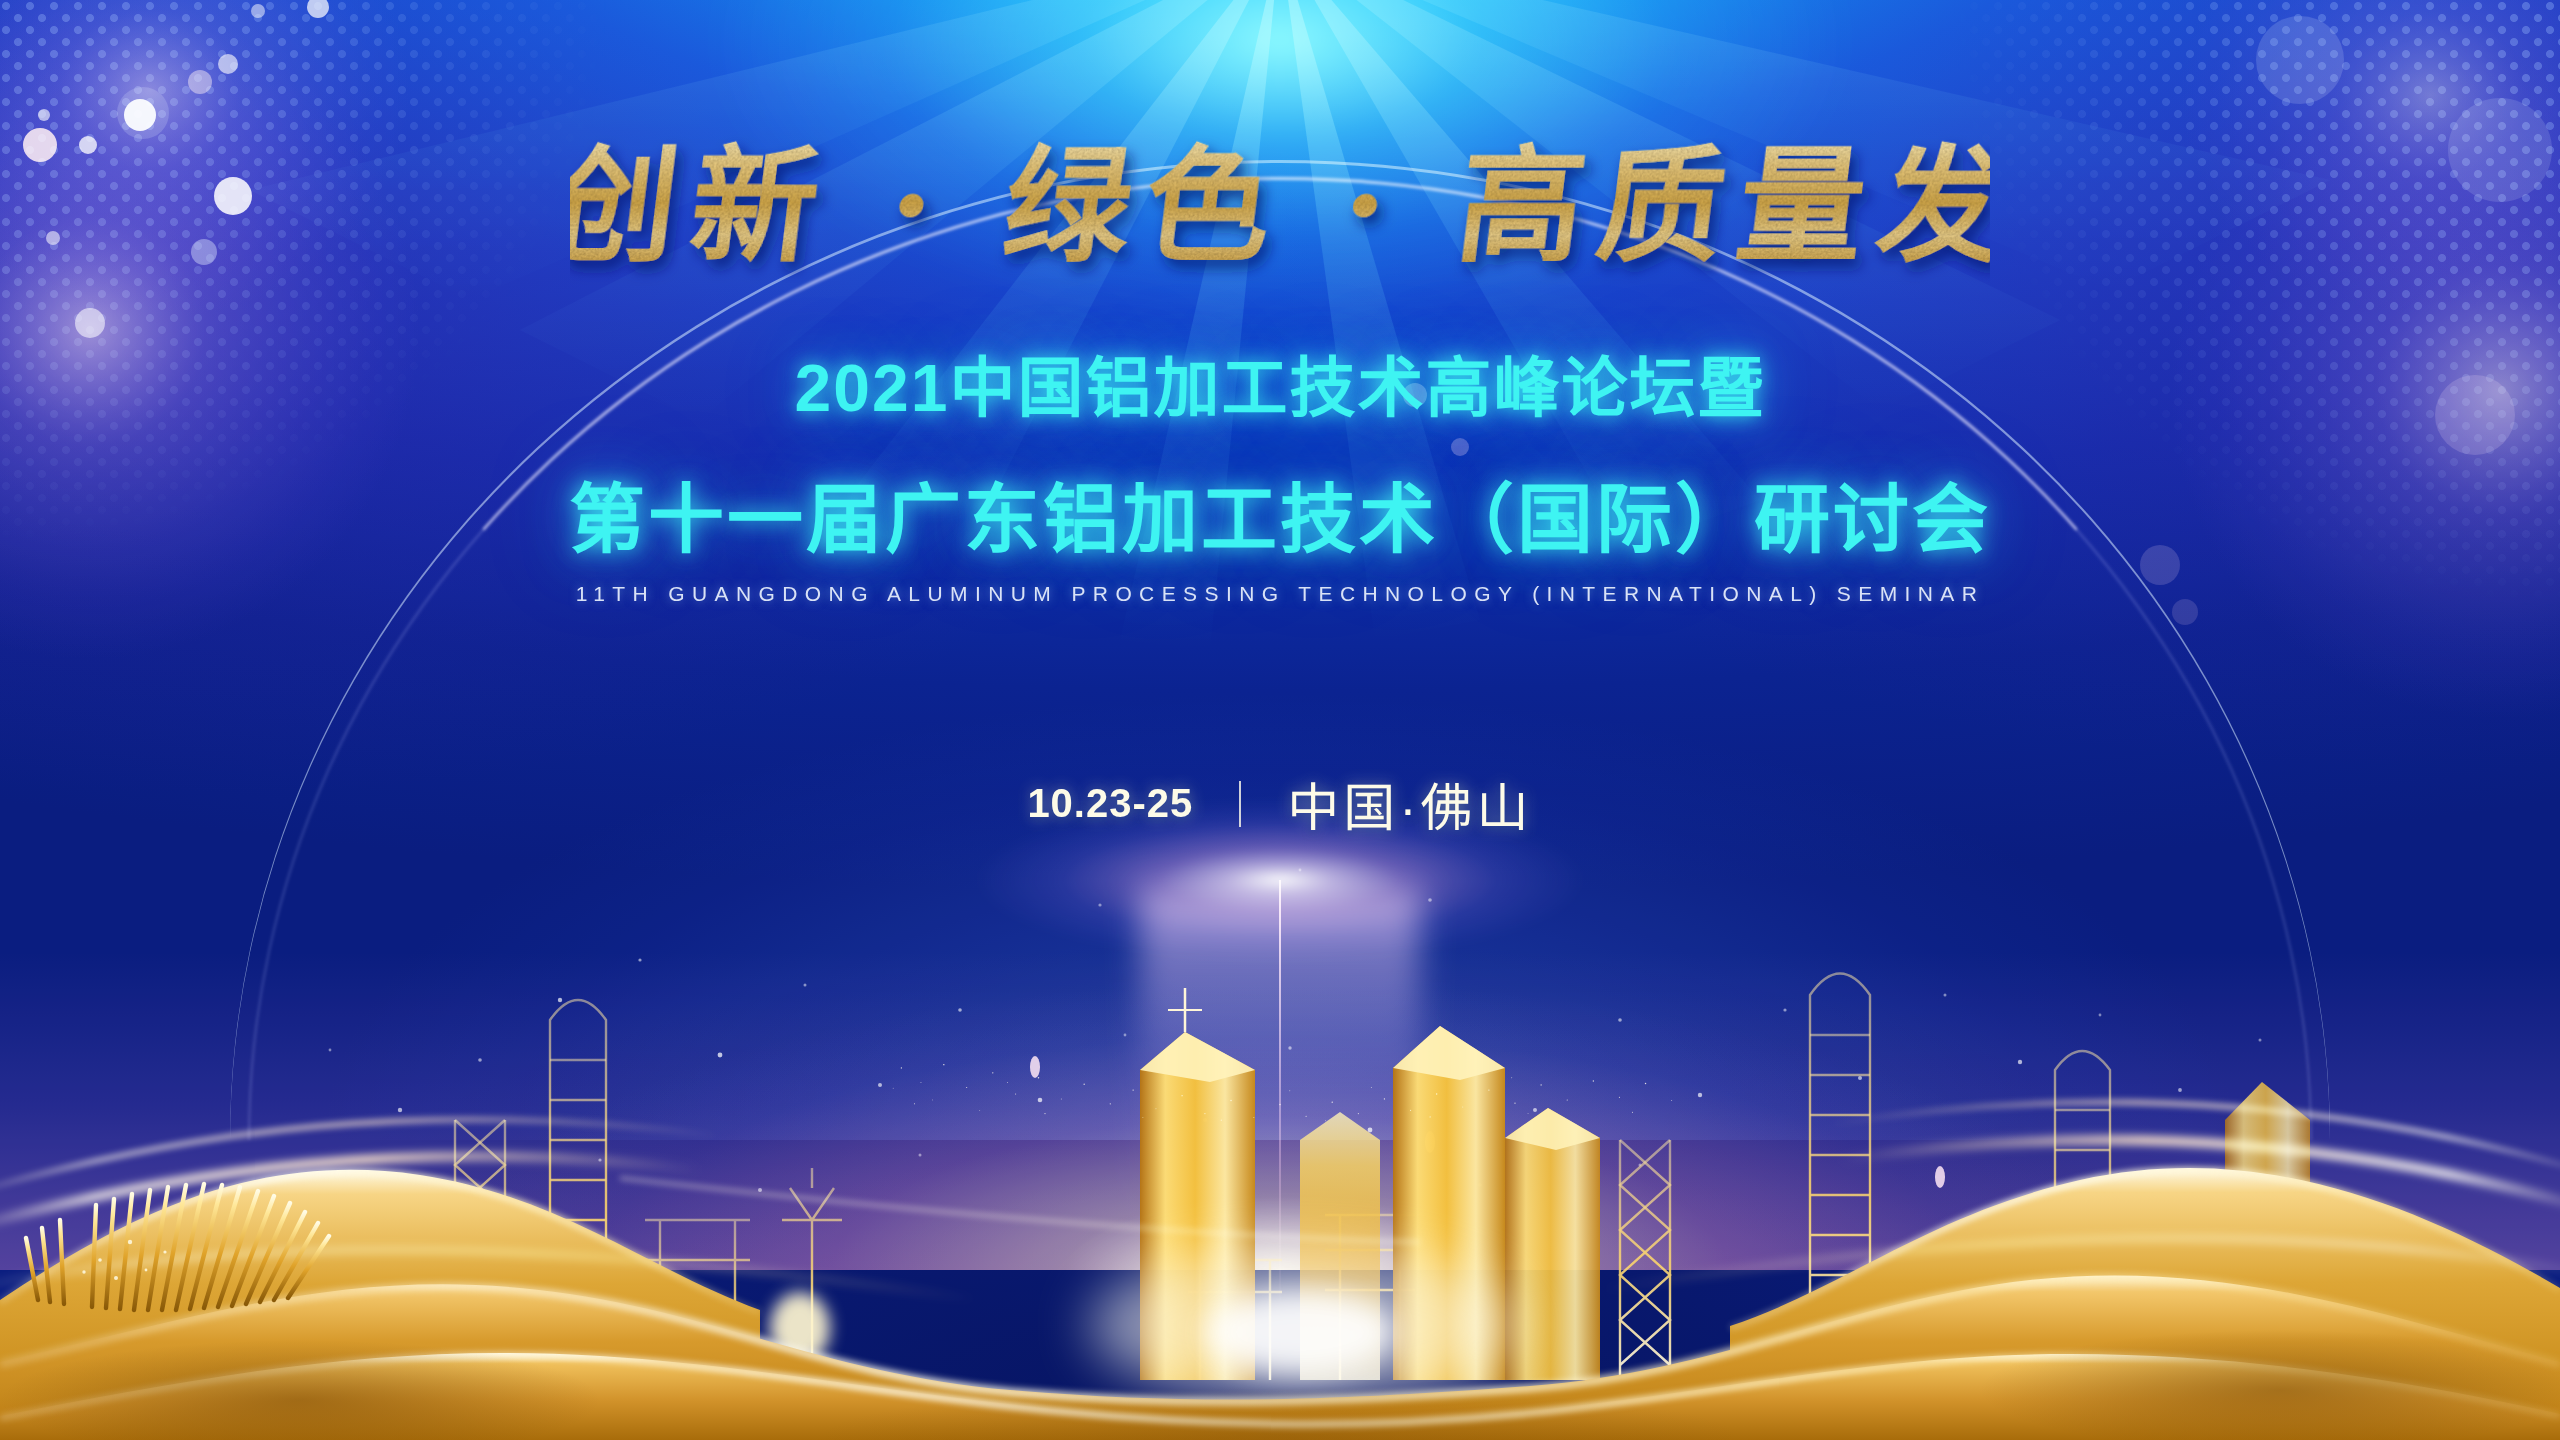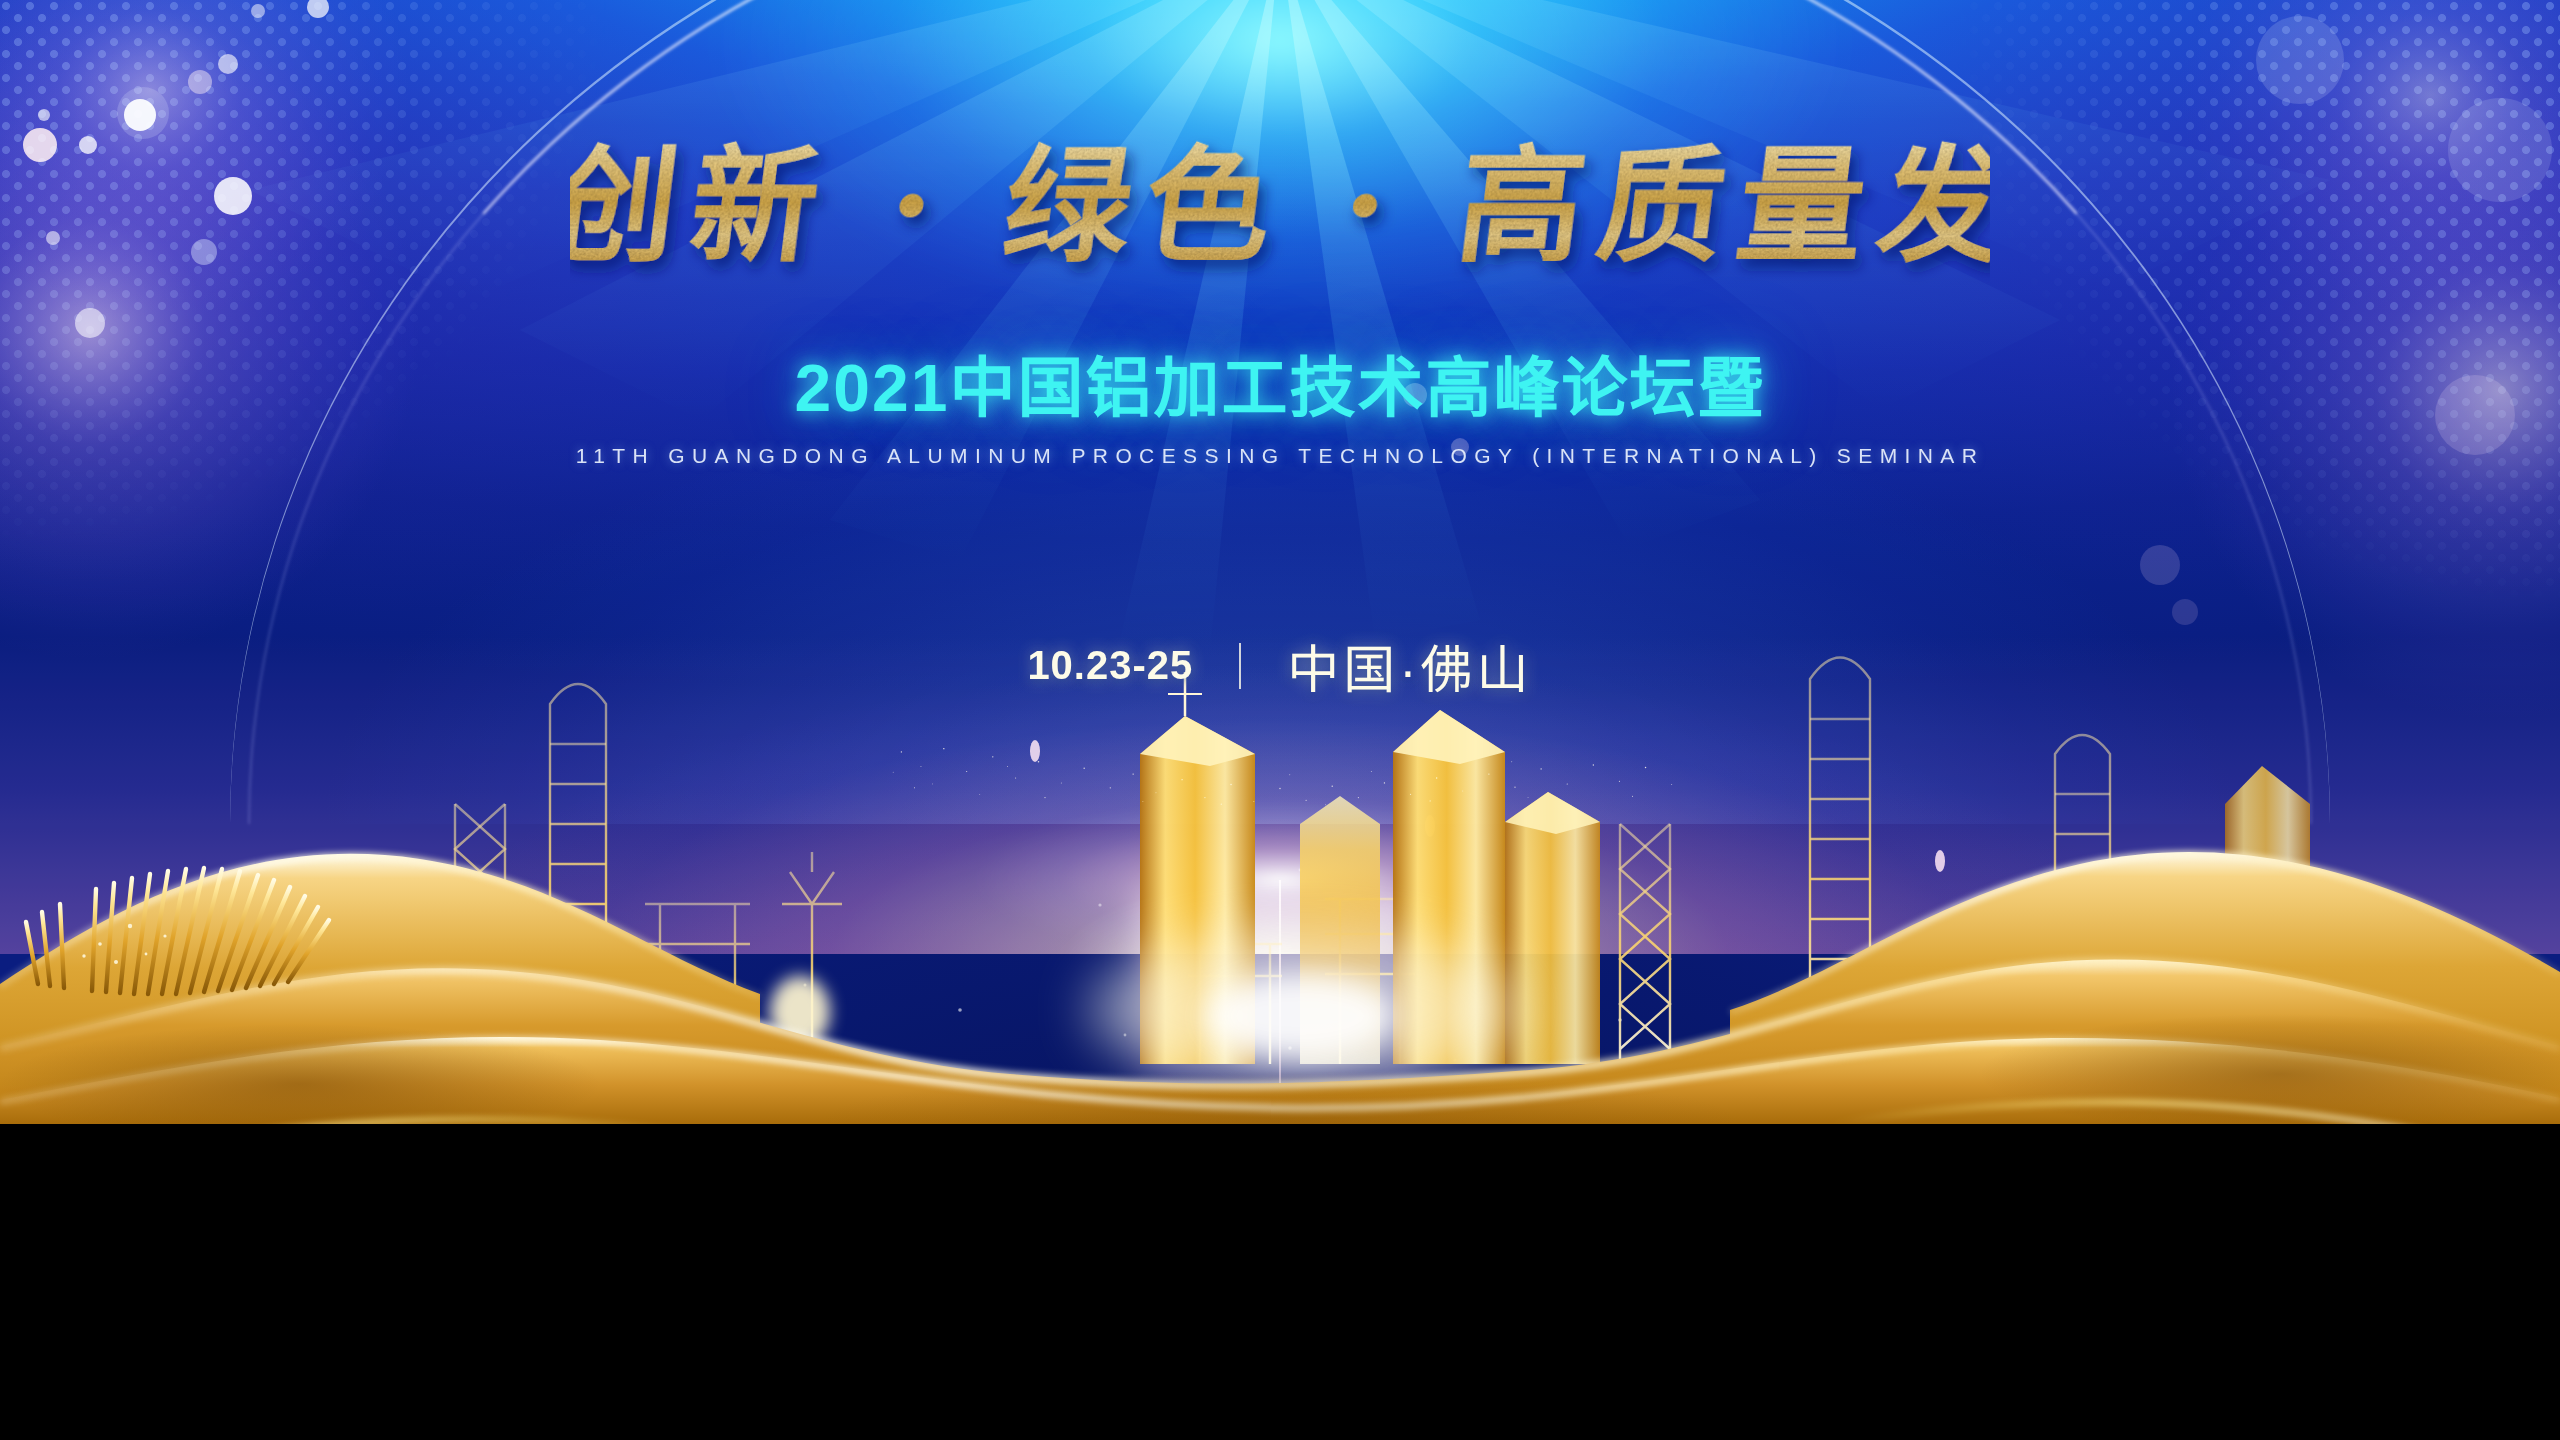--- a/index.html
+++ b/index.html
@@ -8,21 +8,21 @@
     padding: 0;
     background: #000;
   }
   body {
     font-family: "Liberation Sans", "DejaVu Sans", sans-serif;
   }
 
   #poster {
     position: relative;
     width: 2560px;
-    height: 1124px;
+    height: 1440px;
     overflow: hidden;
     background: #0b2fa0;
     isolation: isolate;
   }
 
   
   .layer { position: absolute; inset: 0; pointer-events: none; }
 
   .sky-base {
     background:
@@ -646,20 +646,21 @@
           </filter>
         </defs>
         <g filter="url(#goldShadow)">
           <text x="710" y="132" text-anchor="middle" font-family="'DejaVu Serif', 'Liberation Serif', serif" font-size="126" font-weight="700" fill="url(#goldText)" filter="url(#foil)" letter-spacing="14" transform="skewX(-7) translate(86,0)">创新 · 绿色 · 高质量发展</text>
         </g>
       </svg>
     </div>
 
     <div class="headline-cn">2021中国铝加工技术高峰论坛暨</div>
 
+    <div class="headline-cn-2">第十一届广东铝加工技术（国际）研讨会</div>
     <div class="headline-en-2">11TH GUANGDONG ALUMINUM PROCESSING TECHNOLOGY (INTERNATIONAL) SEMINAR</div>
 
     <div class="meta">
       <span class="meta-date">10.23-25</span>
       <span class="meta-divider"></span>
       <span class="meta-place">中国·佛山</span>
     </div>
   </div>
 
 </div>

